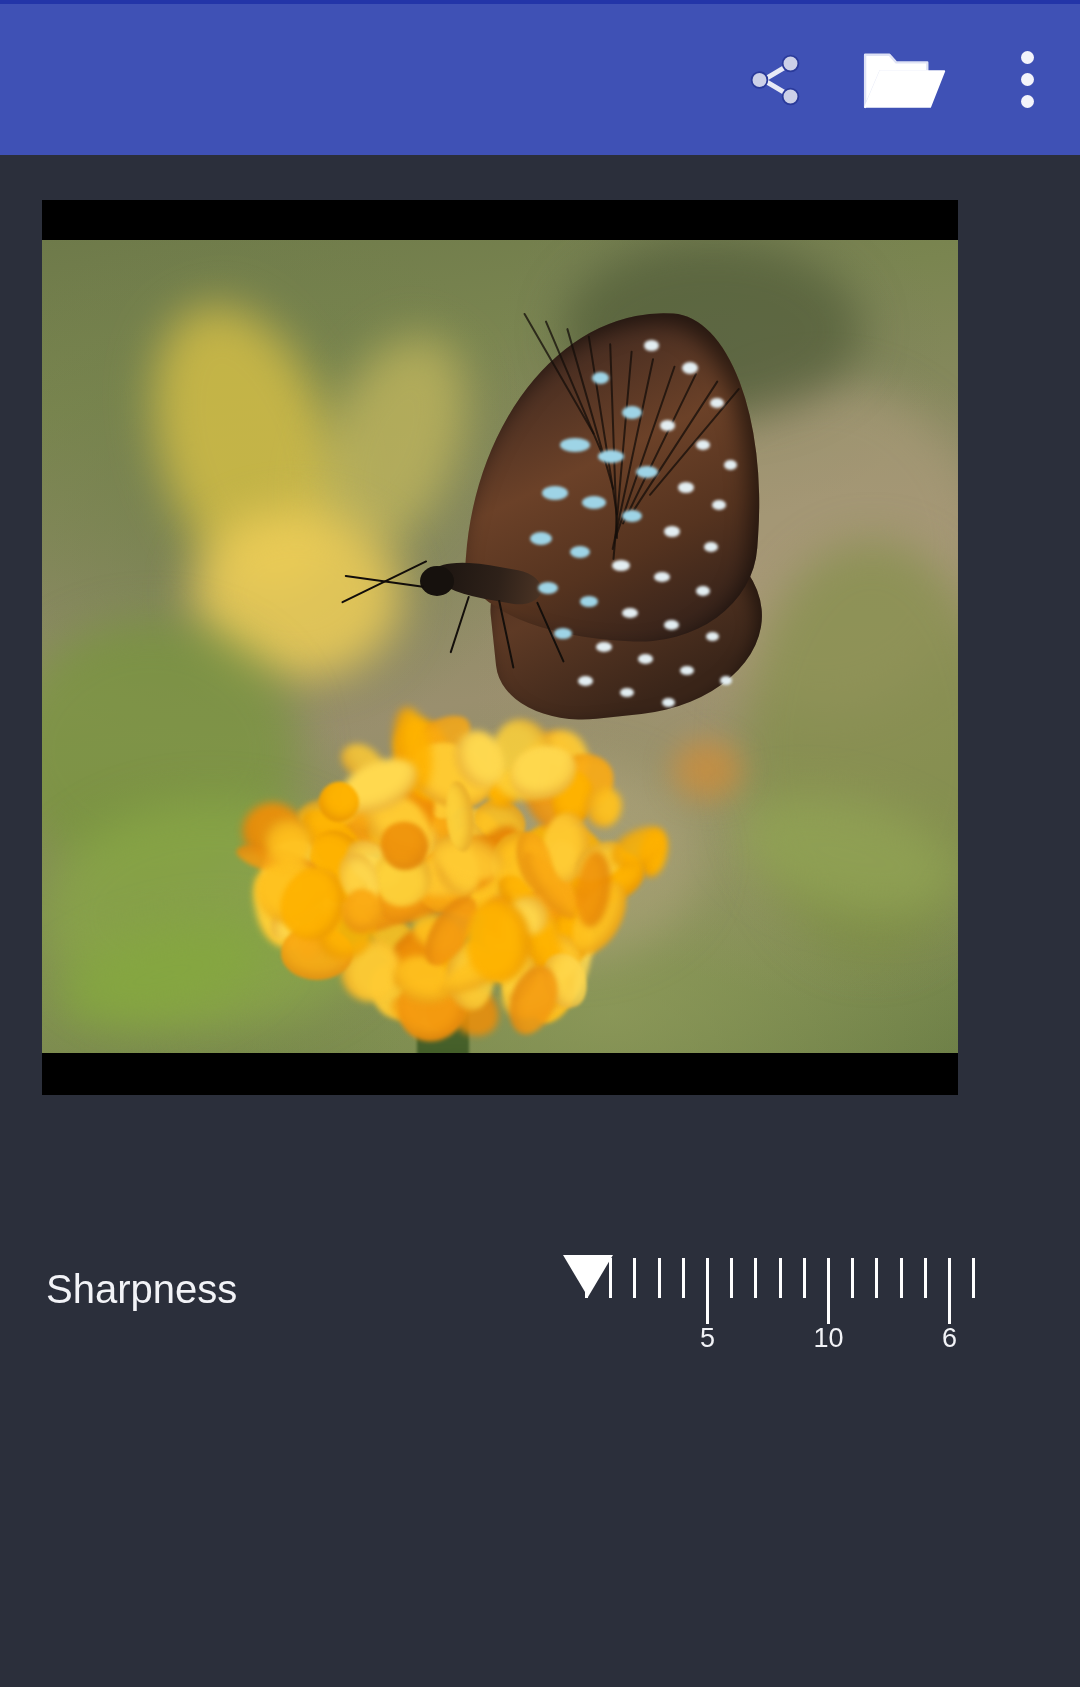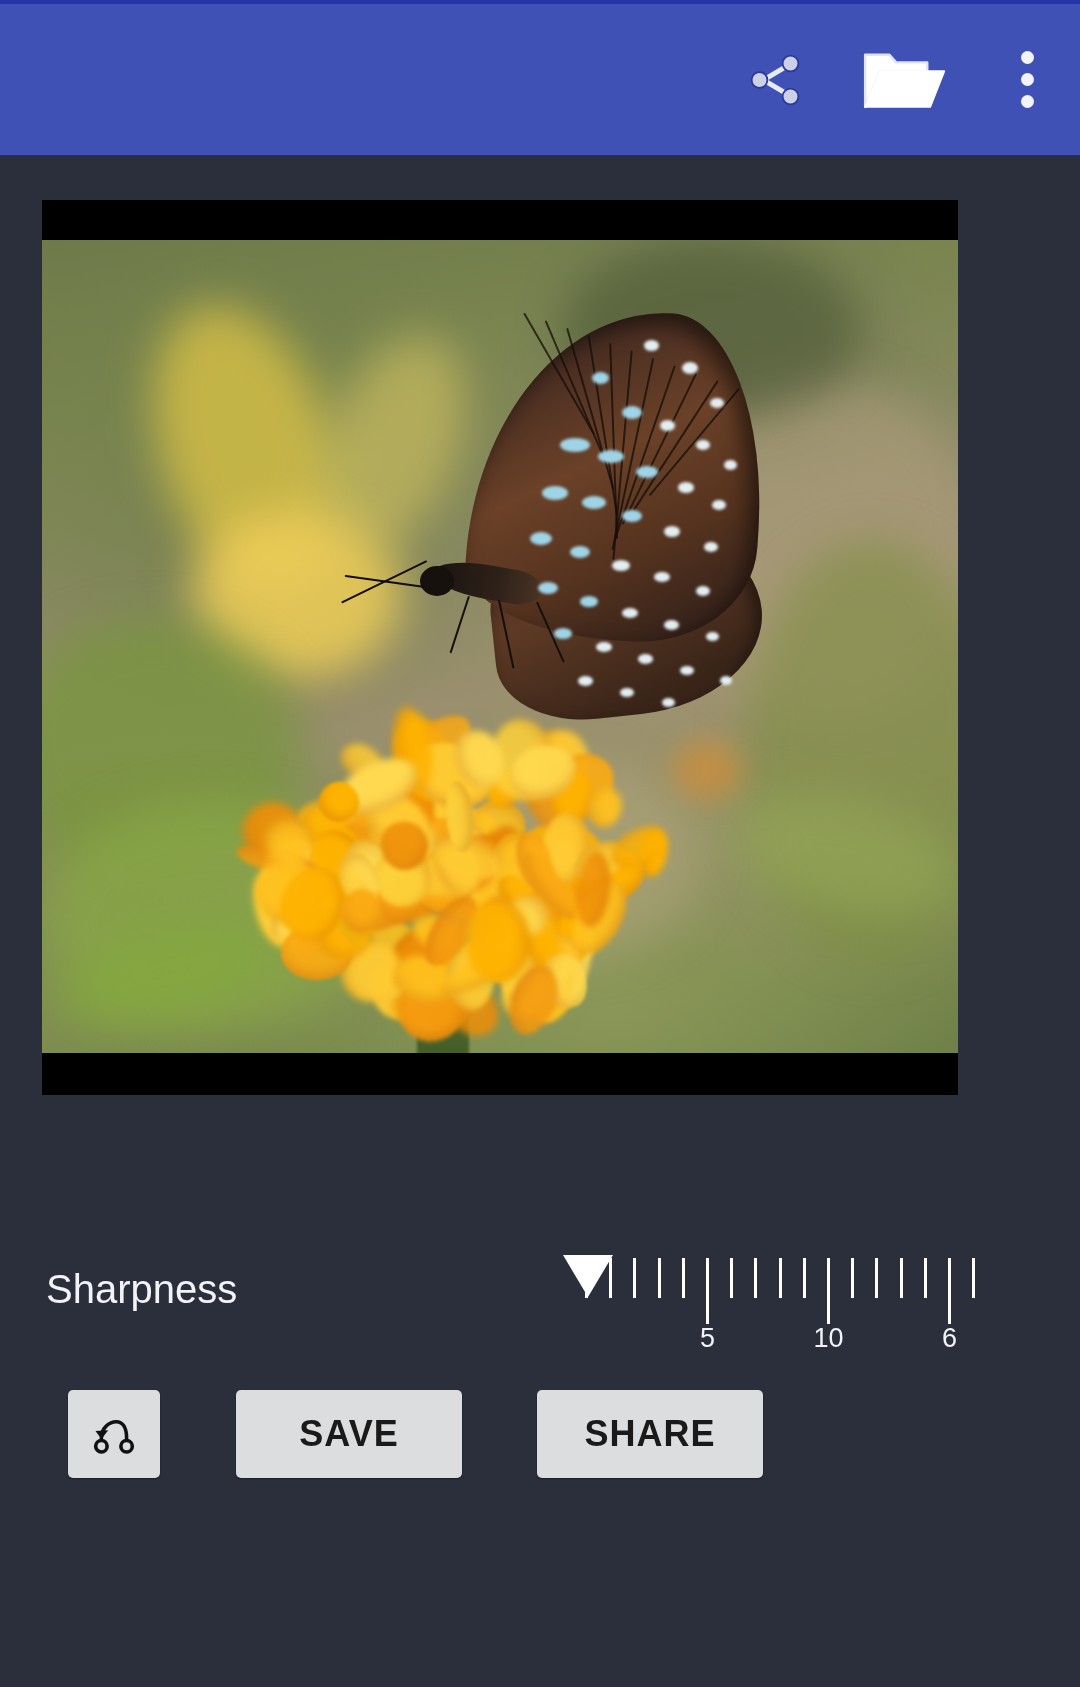--- a/index.html
+++ b/index.html
@@ -512,26 +512,14 @@
           <div class="tick minor" style="left: 290.4px;"></div>
           <div class="tick minor" style="left: 314.6px;"></div>
           <div class="tick minor" style="left: 338.8px;"></div>
           <div class="tick major" style="left: 363px;"></div>
           <div class="tick-label" style="left: 364.5px;">6</div>
           <div class="tick minor" style="left: 387.2px;"></div>
         </div>
     </div>
   </div>
 
-  <div class="bottom-row">
-    <div class="btn undo-btn">
-      <svg width="46" height="42" viewBox="0 0 24 22">
-        <path d="M5.4 13.2 C5.4 7.6 9.6 4.6 13.2 4.6 C16.4 4.6 18.6 7.4 18.6 13.2" fill="none" stroke="#111" stroke-width="1.9" stroke-linecap="round"></path>
-        <path d="M5.4 13.6 L2.3 9.4 L9.0 9.0 Z" fill="#111"></path>
-        <circle cx="5.4" cy="17.4" r="3.0" fill="none" stroke="#111" stroke-width="1.9"></circle>
-        <circle cx="18.6" cy="17.4" r="3.0" fill="none" stroke="#111" stroke-width="1.9"></circle>
-      </svg>
-    </div>
-    <div class="btn save-btn">SAVE</div>
-    <div class="btn share-btn2">SHARE</div>
-  </div>
 
 </div>
 
 </body></html>

